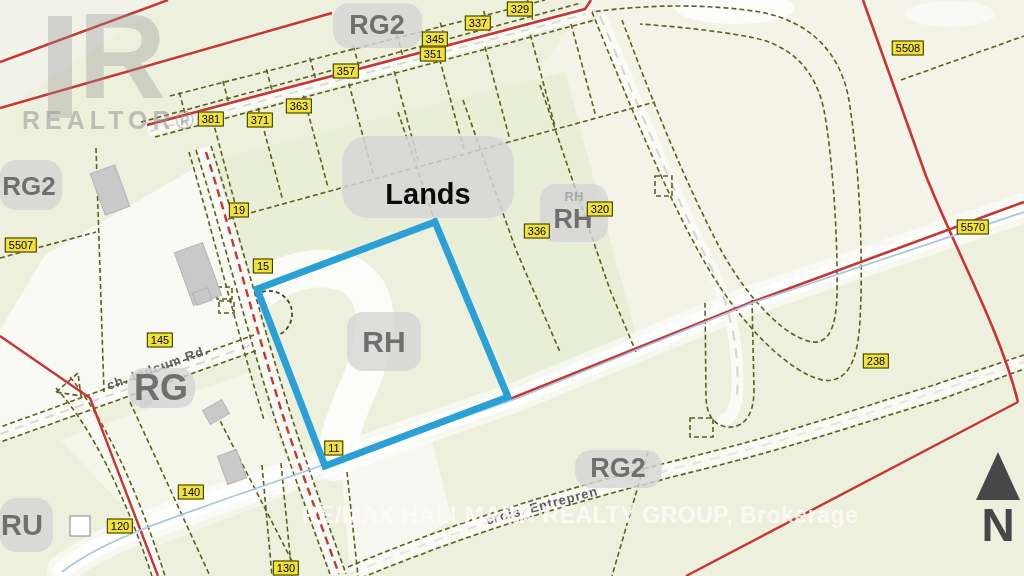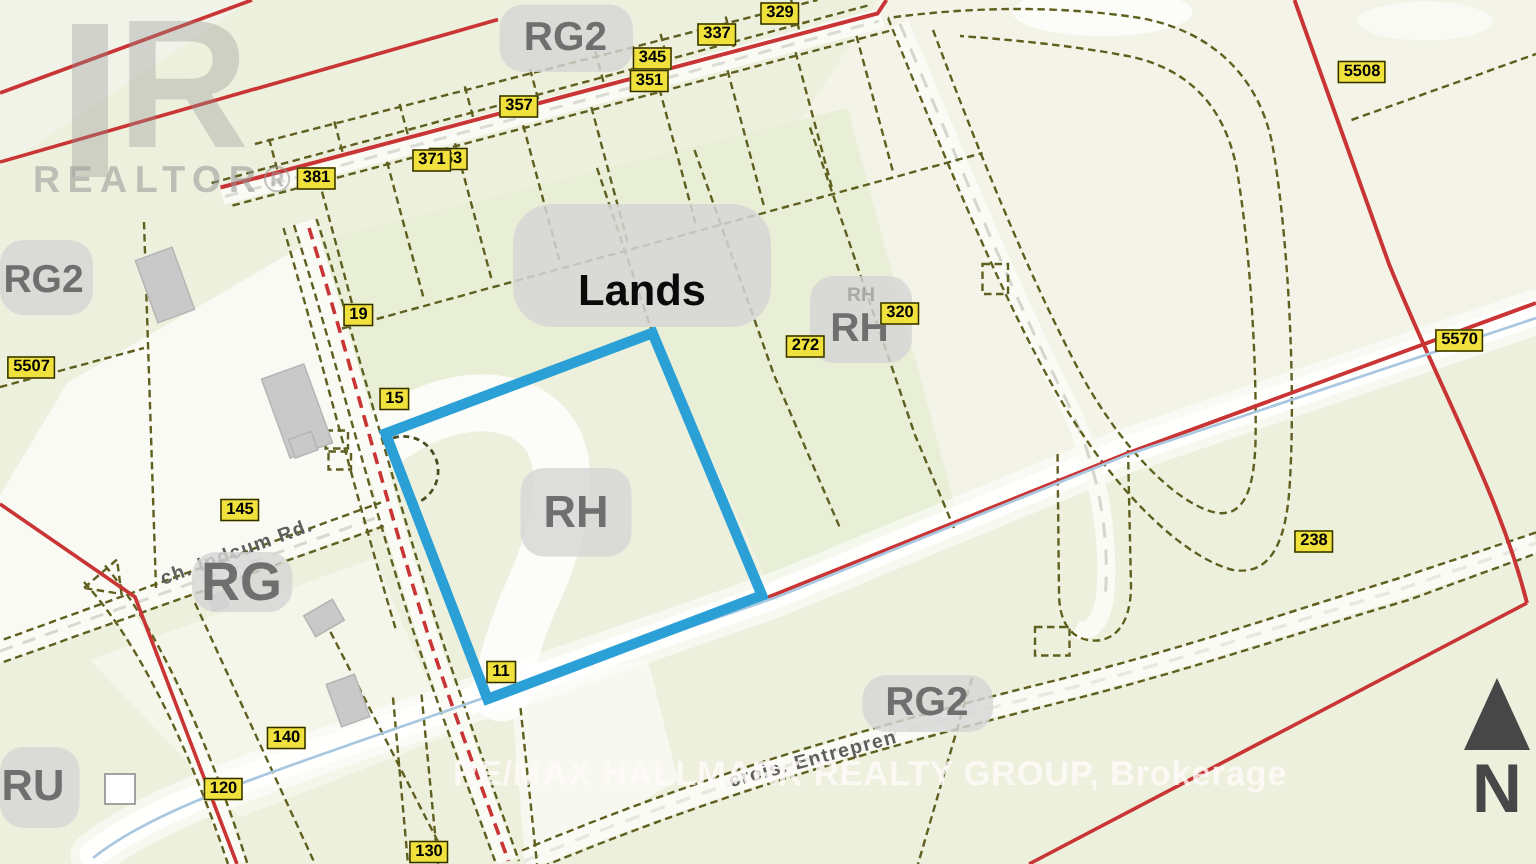--- a/index.html
+++ b/index.html
@@ -2,21 +2,21 @@
 <html><head>
 <meta charset="utf-8">
 <style>
   html,body{margin:0;padding:0;}
   body{font-family:"Liberation Sans",sans-serif;}
   #stage{position:relative;width:1024px;height:576px;overflow:hidden;background:#edf0dd;}
   #stage svg{position:absolute;left:0;top:0;}
 
   
   .marker{position:absolute;transform:translate(-50%,-50%);background:#f0e13c;border:1.5px solid #2e2e00;
-          color:#000;font-size:11px;font-weight:bold;line-height:13px;padding:0 3px;white-space:nowrap;z-index:30;}
+          color:#000;font-size:11px;font-weight:normal;line-height:13px;padding:0 3px;white-space:nowrap;z-index:30;}
 
   
   .blob{position:absolute;background:rgba(213,213,213,0.82);border-radius:16px;z-index:10;}
   .zone{position:absolute;transform:translate(-50%,-50%);color:#6f6f6f;font-weight:bold;z-index:11;white-space:nowrap;}
   .zone.faint{color:rgba(130,130,130,0.55);}
 
   .subject-blob{position:absolute;left:342px;top:136px;width:172px;height:82px;background:rgba(214,214,214,0.85);
                 border-radius:26px;z-index:12;}
   .subject-text{position:absolute;left:428px;top:178px;transform:translate(-50%,-50%);color:#0a0a0a;
                 font-size:29px;font-weight:800;text-align:center;line-height:33px;z-index:13;white-space:nowrap;}
@@ -192,34 +192,34 @@
 
   <div class="roadname indcum">ch. Indcum Rd.</div>
   <div class="roadname entrepren">crois. Entrepren</div>
 
   <div class="marker" style="left:520px;top:9px;">329</div>
   <div class="marker" style="left:478px;top:23px;">337</div>
   <div class="marker" style="left:435px;top:39px;">345</div>
   <div class="marker" style="left:391px;top:54px;margin-left:42px;">351</div>
   <div class="marker" style="left:346px;top:71px;">357</div>
   <div class="marker" style="left:299px;top:86px;margin-top:20px;">363</div>
-  <div class="marker" style="left:260px;top:107px;margin-left:28px;">371</div>
+  <div class="marker" style="left:260px;top:120px;">371</div>
   <div class="marker" style="left:211px;top:119px;">381</div>
   <div class="marker" style="left:908px;top:48px;">5508</div>
   <div class="marker" style="left:21px;top:245px;">5507</div>
   <div class="marker" style="left:239px;top:210px;text-align:right;">19</div>
   <div class="marker" style="left:263px;top:266px;">15</div>
-  <div class="marker" style="left:537px;top:231px;">272</div>
+  <div class="marker" style="left:537px;top:231px;">336</div>
   <div class="marker" style="left:600px;top:209px;">320</div>
   <div class="marker" style="left:973px;top:227px;">5570</div>
   <div class="marker" style="left:876px;top:361px;">238</div>
   <div class="marker" style="left:160px;top:340px;">145</div>
   <div class="marker" style="left:334px;top:448px;">11</div>
   <div class="marker" style="left:191px;top:492px;">140</div>
-  <div class="marker" style="left:120px;top:526px;margin-left:29px;">120</div>
+  <div class="marker" style="left:120px;top:526px;">120</div>
   <div class="marker" style="left:286px;top:568px;">130</div>
 
   <div class="realtor-bar"></div>
   <div class="realtor-r">R</div>
   <div class="realtor-text">REALTOR®</div>
   <div class="brokerage">RE/MAX HALLMARK REALTY GROUP, Brokerage</div>
 
   <div class="north">
     <div class="tri"></div>
     <div class="n">N</div>

